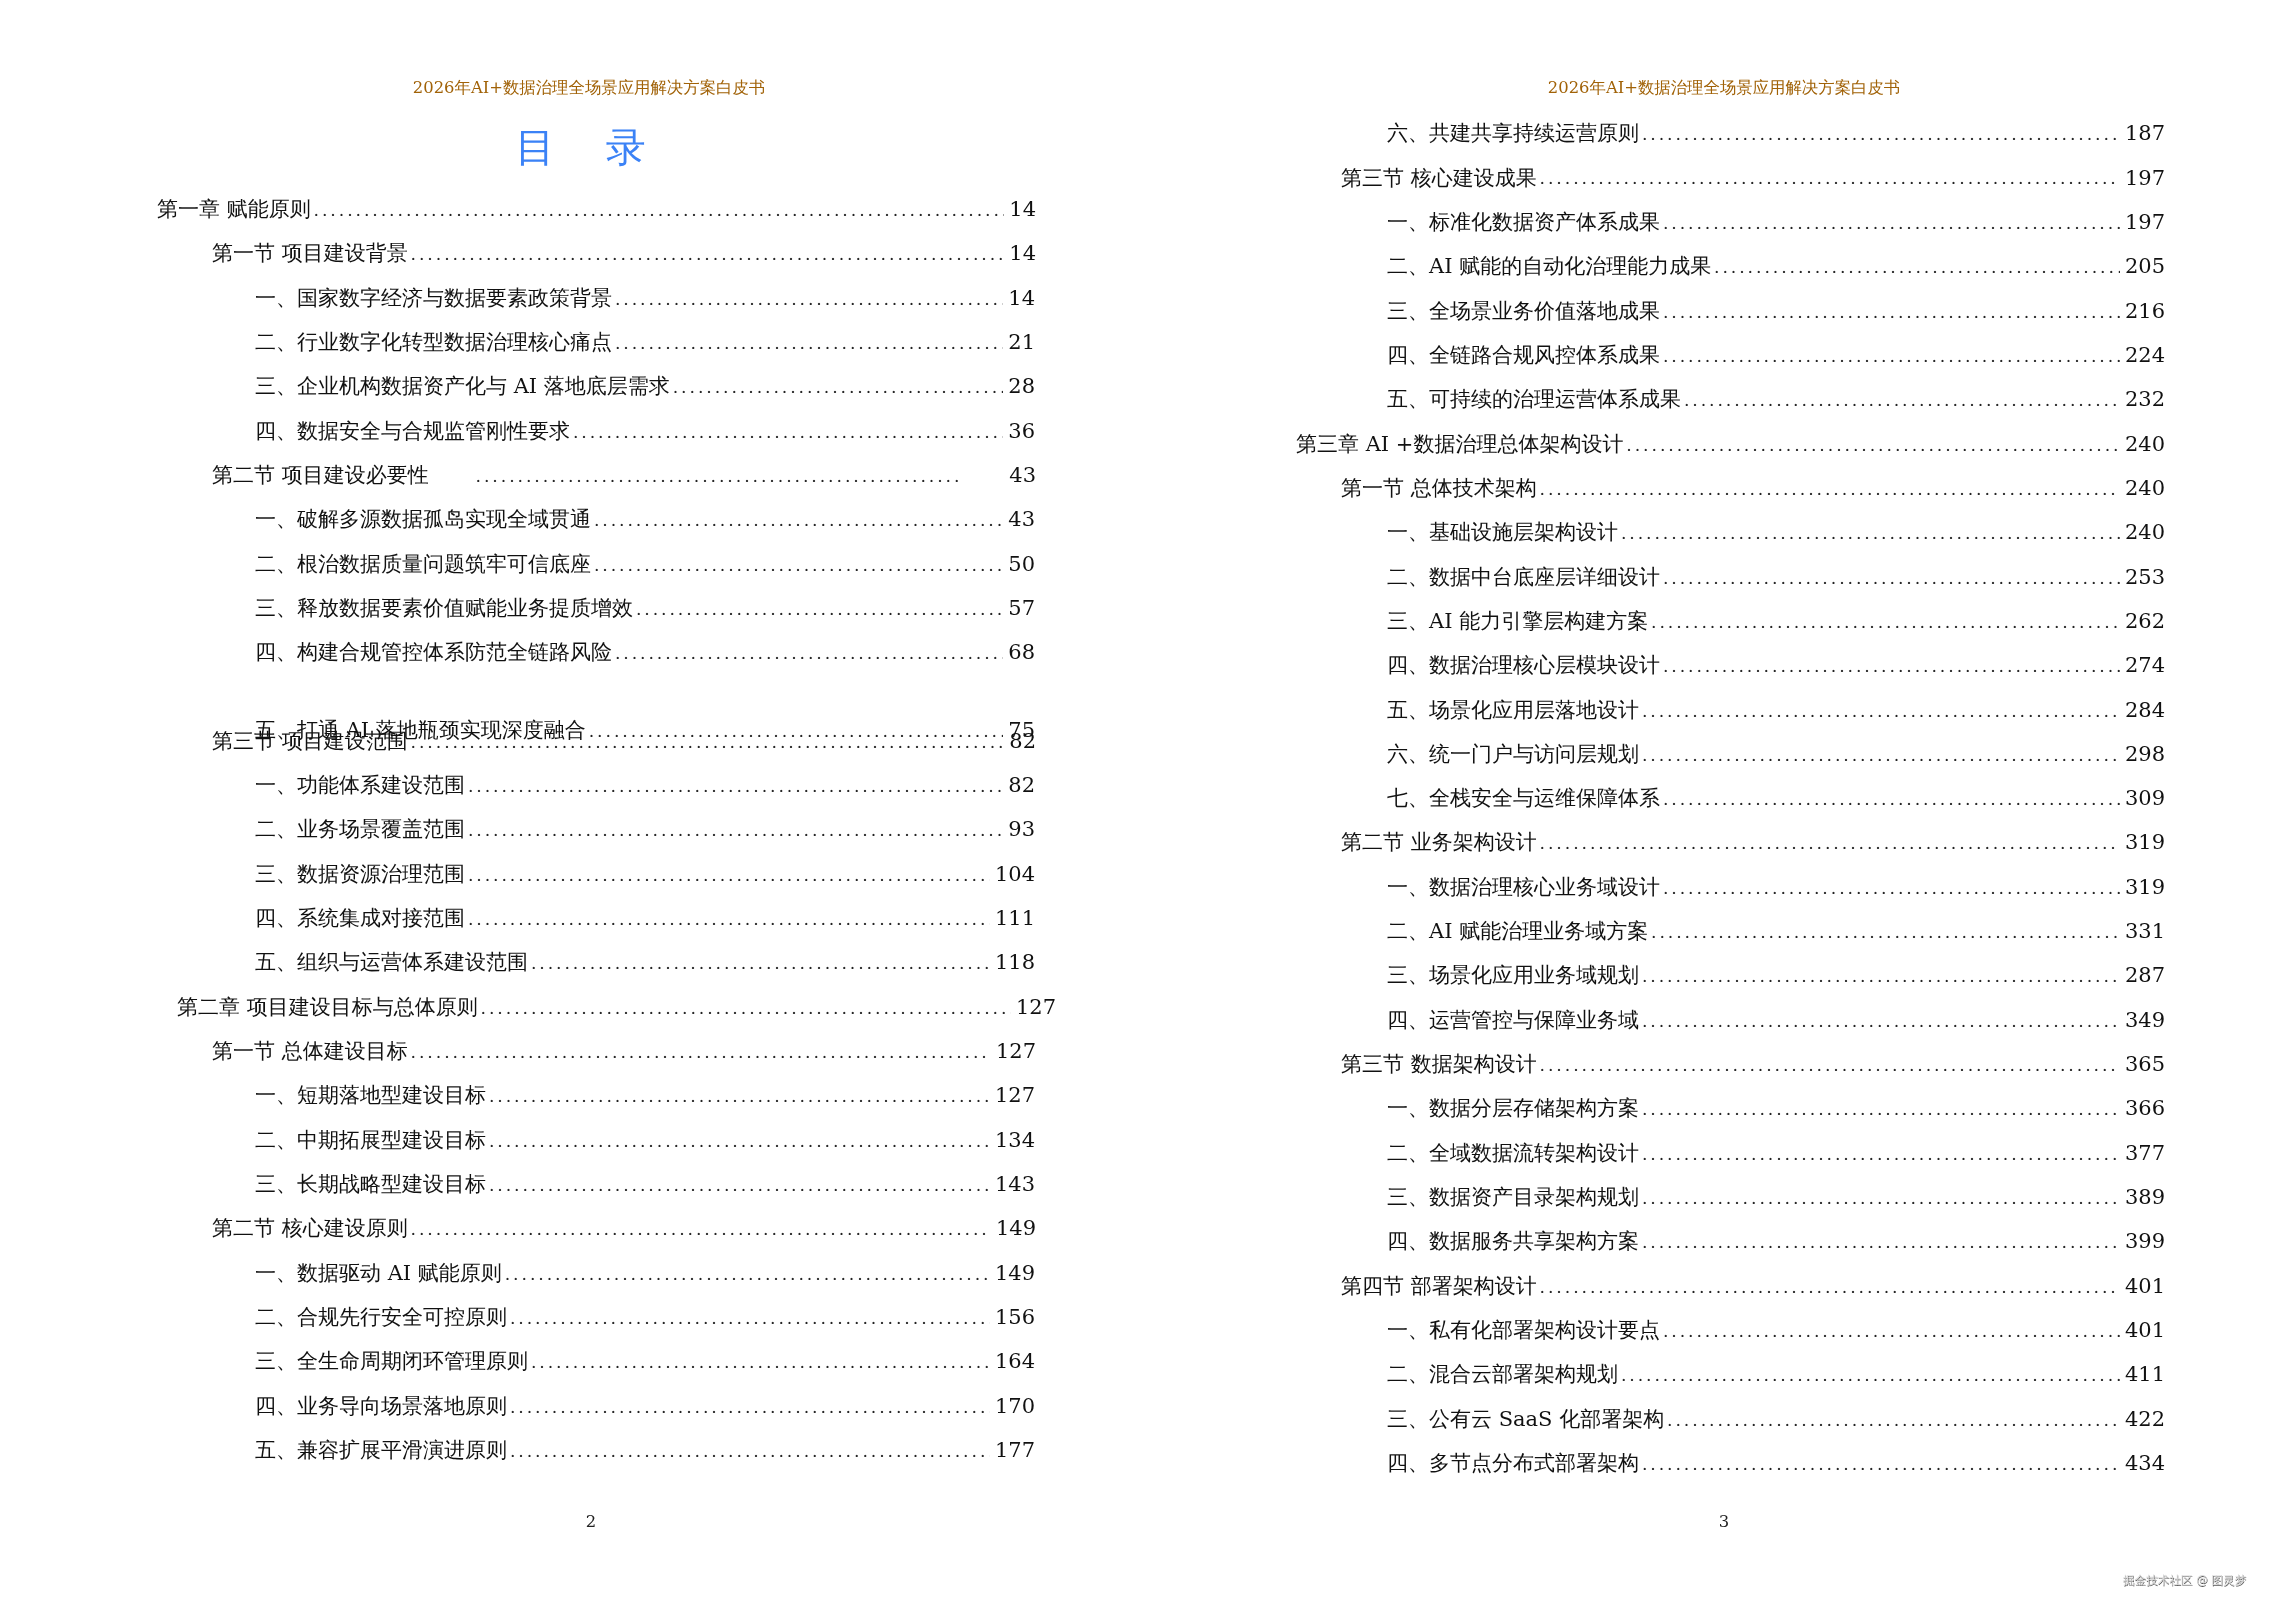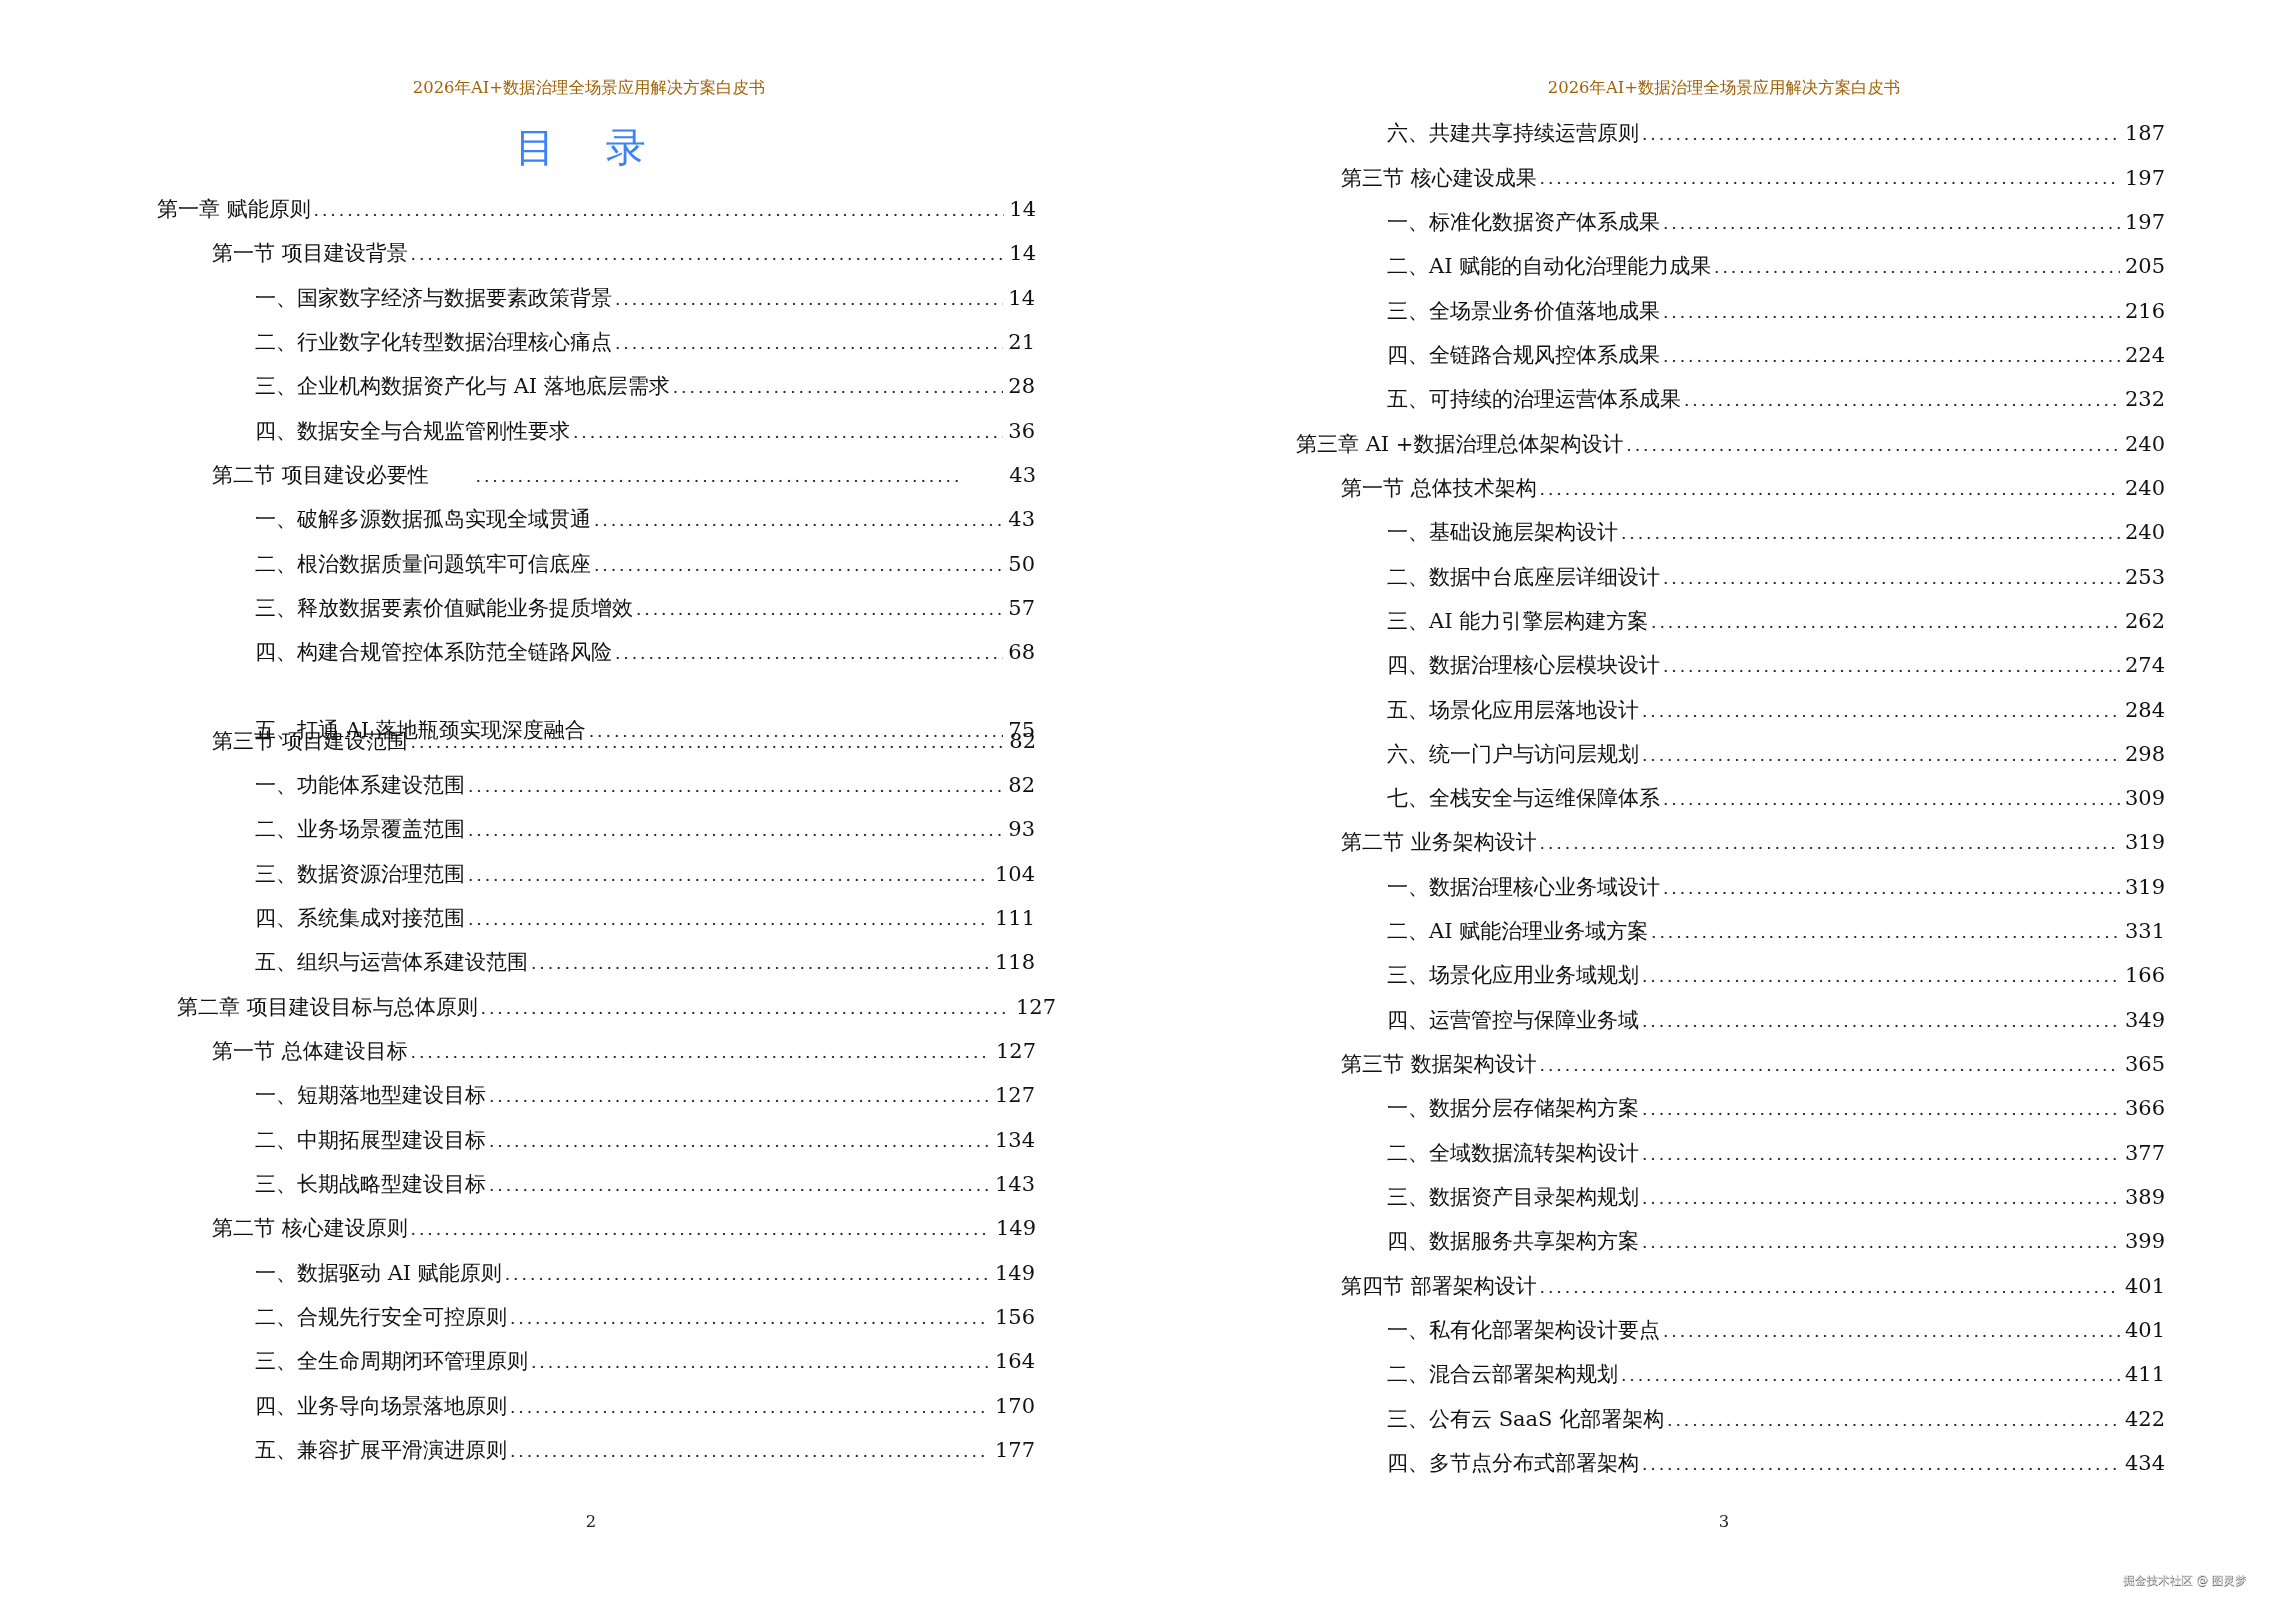--- a/index.html
+++ b/index.html
@@ -269,21 +269,21 @@
         <span class="num">319</span>
       </div>
       <div class="toc-row" style="left: 245px; width: 778px; top: 917px;">
         <span class="label">二、AI 赋能治理业务域方案</span>
         <span class="dots"></span>
         <span class="num">331</span>
       </div>
       <div class="toc-row" style="left: 245px; width: 778px; top: 961px;">
         <span class="label">三、场景化应用业务域规划</span>
         <span class="dots"></span>
-        <span class="num">166</span>
+        <span class="num">287</span>
       </div>
       <div class="toc-row" style="left: 245px; width: 778px; top: 1006px;">
         <span class="label">四、运营管控与保障业务域</span>
         <span class="dots"></span>
         <span class="num">349</span>
       </div>
       <div class="toc-row" style="left: 199px; width: 824px; top: 1050px;">
         <span class="label">第三节 数据架构设计</span>
         <span class="dots"></span>
         <span class="num">365</span>

